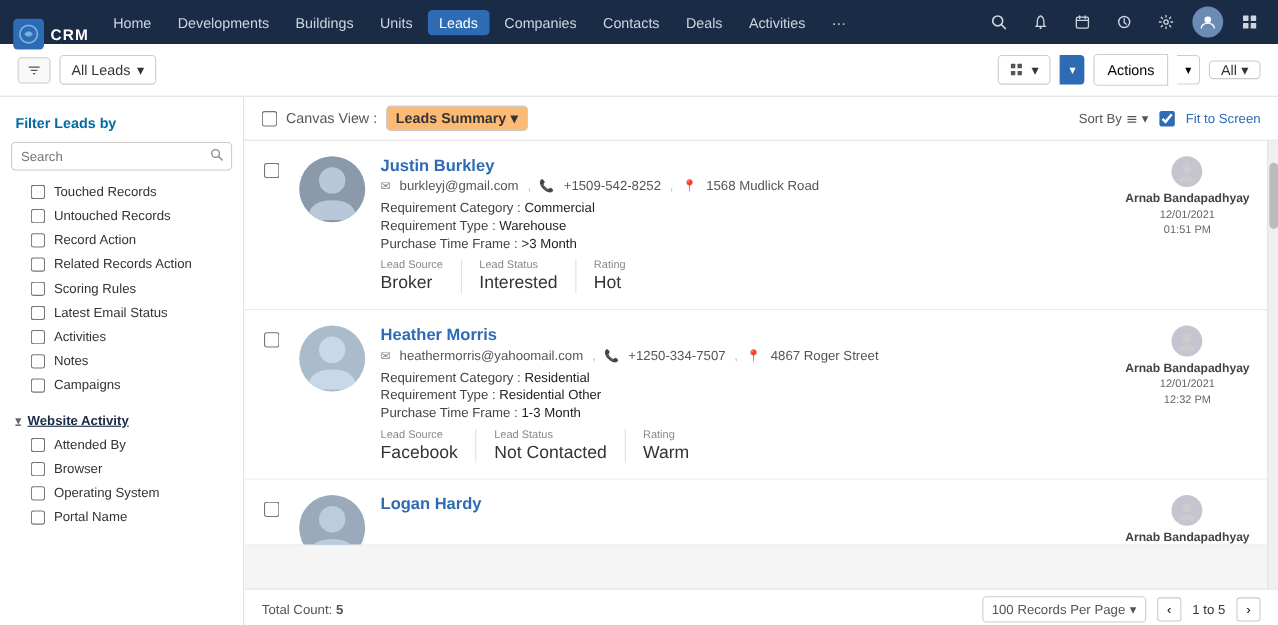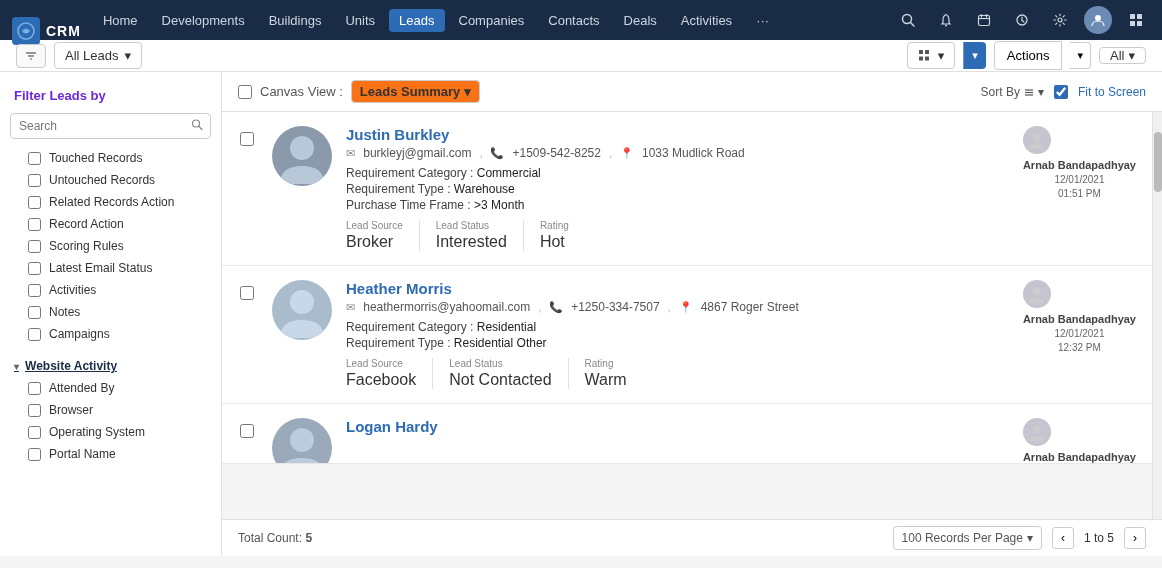--- a/index.html
+++ b/index.html
@@ -37,21 +37,21 @@
     }
     .nav-avatar {
       width: 28px; height: 28px; border-radius: 50%; background: #6b8bb5;
       display: flex; align-items: center; justify-content: center; font-size: 11px; color: #fff; cursor: pointer;
     }
 
     
     .toolbar {
       background: #fff;
       border-bottom: 1px solid #e0e0e0;
-      height: 32px;
+      height: 48px;
       display: flex;
       align-items: center;
       padding: 0 16px;
       gap: 8px;
     }
     .toolbar-filter-btn {
       border: 1px solid #ccc; background: #f9f9f9; border-radius: 4px; padding: 5px 8px;
       cursor: pointer; display: flex; align-items: center; gap: 4px; font-size: 12px;
     }
     .toolbar-leads-dropdown {
@@ -94,21 +94,21 @@
     
     .sidebar {
       width: 222px;
       min-width: 222px;
       background: #fff;
       border-right: 1px solid #e0e0e0;
       overflow-y: auto;
       padding: 10px 0;
     }
     .filter-header {
-      font-size: 13px; font-weight: 600; color: #6d28d9; padding: 6px 14px 10px;
+      font-size: 13px; font-weight: 600; color: #0369a1; padding: 6px 14px 10px;
     }
     .search-box {
       margin: 0 10px 8px; position: relative;
     }
     .search-box input {
       width: 100%; border: 1px solid #ccc; border-radius: 4px; padding: 5px 28px 5px 8px;
       font-size: 12px; color: #333; outline: none;
     }
     .search-box .search-icon-inner {
       position: absolute; right: 8px; top: 50%; transform: translateY(-50%);
@@ -139,21 +139,21 @@
       display: flex;
       align-items: center;
       justify-content: space-between;
       border-bottom: 1px solid #e0e0e0;
       background: #fff;
     }
     .canvas-left { display: flex; align-items: center; gap: 8px; }
     .canvas-checkbox { width: 14px; height: 14px; }
     .canvas-view-label { font-size: 13px; color: #555; }
     .canvas-view-dropdown {
-      background: #f97316; border: 1px solid #ccc; border-radius: 4px;
+      background: #fdba74; border: 1px solid #ccc; border-radius: 4px;
       padding: 3px 8px; font-size: 13px; font-weight: 600; cursor: pointer;
       display: flex; align-items: center; gap: 4px;
     }
     .canvas-right { display: flex; align-items: center; gap: 10px; }
     .sort-by-btn {
       display: flex; align-items: center; gap: 4px; font-size: 12px; color: #555; cursor: pointer;
     }
     .fit-screen-btn {
       display: flex; align-items: center; gap: 4px; font-size: 12px; color: #2d6bb5;
       border: none; background: none; cursor: pointer;
@@ -196,21 +196,21 @@
     .lead-meta-row {
       display: flex; align-items: center; gap: 0; margin-top: 8px;
     }
     .lead-meta-item {
       padding-right: 16px; margin-right: 16px; border-right: 1px solid #e0e0e0;
     }
     .lead-meta-item:last-child { border-right: none; }
     .lead-meta-label { font-size: 10px; color: #888; margin-bottom: 2px; }
     .lead-meta-value { font-size: 16px; color: #333; font-weight: 500; }
     .lead-right {
-      display: flex; flex-direction: column; gap: 4px; min-width: 80px;
+      display: flex; flex-direction: column; align-items: center; gap: 4px; min-width: 80px;
     }
     .lead-agent-avatar {
       width: 28px; height: 28px; border-radius: 50%; background: #c5c5d0;
       display: flex; align-items: center; justify-content: center; font-size: 11px; color: #fff;
     }
     .lead-agent-info { font-size: 10px; color: #666; text-align: center; line-height: 1.4; }
     .lead-agent-name { font-size: 11px; color: #444; font-weight: 600; }
 
     
     .content-area::-webkit-scrollbar { width: 8px; }
@@ -378,25 +378,25 @@
         <div class="filter-item">
           <input type="checkbox" style="">
           <span>Touched Records</span>
         </div>
         <div class="filter-item">
           <input type="checkbox" style="">
           <span>Untouched Records</span>
         </div>
         <div class="filter-item">
           <input type="checkbox" style="">
+          <span>Record Action</span>
+        </div>
+        <div class="filter-item">
+          <input type="checkbox" style="">
           <span>Related Records Action</span>
-        </div>
-        <div class="filter-item">
-          <input type="checkbox" style="">
-          <span>Record Action</span>
         </div>
         <div class="filter-item">
           <input type="checkbox" style="">
           <span>Scoring Rules</span>
         </div>
         <div class="filter-item">
           <input type="checkbox" style="">
           <span>Latest Email Status</span>
         </div>
         <div class="filter-item">
@@ -478,21 +478,21 @@
         <div class="lead-name">Justin Burkley</div>
 
         <div class="lead-contact-row">
           <span class="contact-icon">✉</span>
           <span class="lead-contact-link">burkleyj@gmail.com</span>
           <span class="lead-dot">,</span>
           <span class="contact-icon">📞</span>
           <span class="lead-contact-link">+1509-542-8252</span>
           <span class="lead-dot">,</span>
           <span class="contact-icon">📍</span>
-          <span class="lead-contact-link">1033 Mudlick Road</span>
+          <span class="lead-contact-link">1568 Mudlick Road</span>
         </div>
         <div class="lead-req">
           Requirement Category : <span>Commercial</span>
         </div>
         <div class="lead-req">
           Requirement Type : <span>Warehouse</span>
         </div>
         <div class="lead-req">
           Purchase Time Frame : <span>&gt;3 Month</span>
         </div>
@@ -545,20 +545,23 @@
           <span class="lead-dot">,</span>
           <span class="contact-icon">📍</span>
           <span class="lead-contact-link">4867 Roger Street</span>
         </div>
         <div class="lead-req">
           Requirement Category : <span>Residential</span>
         </div>
         <div class="lead-req">
           Requirement Type : <span>Residential Other</span>
         </div>
+        <div class="lead-req">
+          Purchase Time Frame : <span>1-3 Month</span>
+        </div>
         <div class="lead-meta-row">
           <div class="lead-meta-item">
             <div class="lead-meta-label">Lead Source</div>
             <div class="lead-meta-value">Facebook</div>
           </div>
           <div class="lead-meta-item">
             <div class="lead-meta-label">Lead Status</div>
             <div class="lead-meta-value">Not Contacted</div>
           </div>
           <div class="lead-meta-item">

